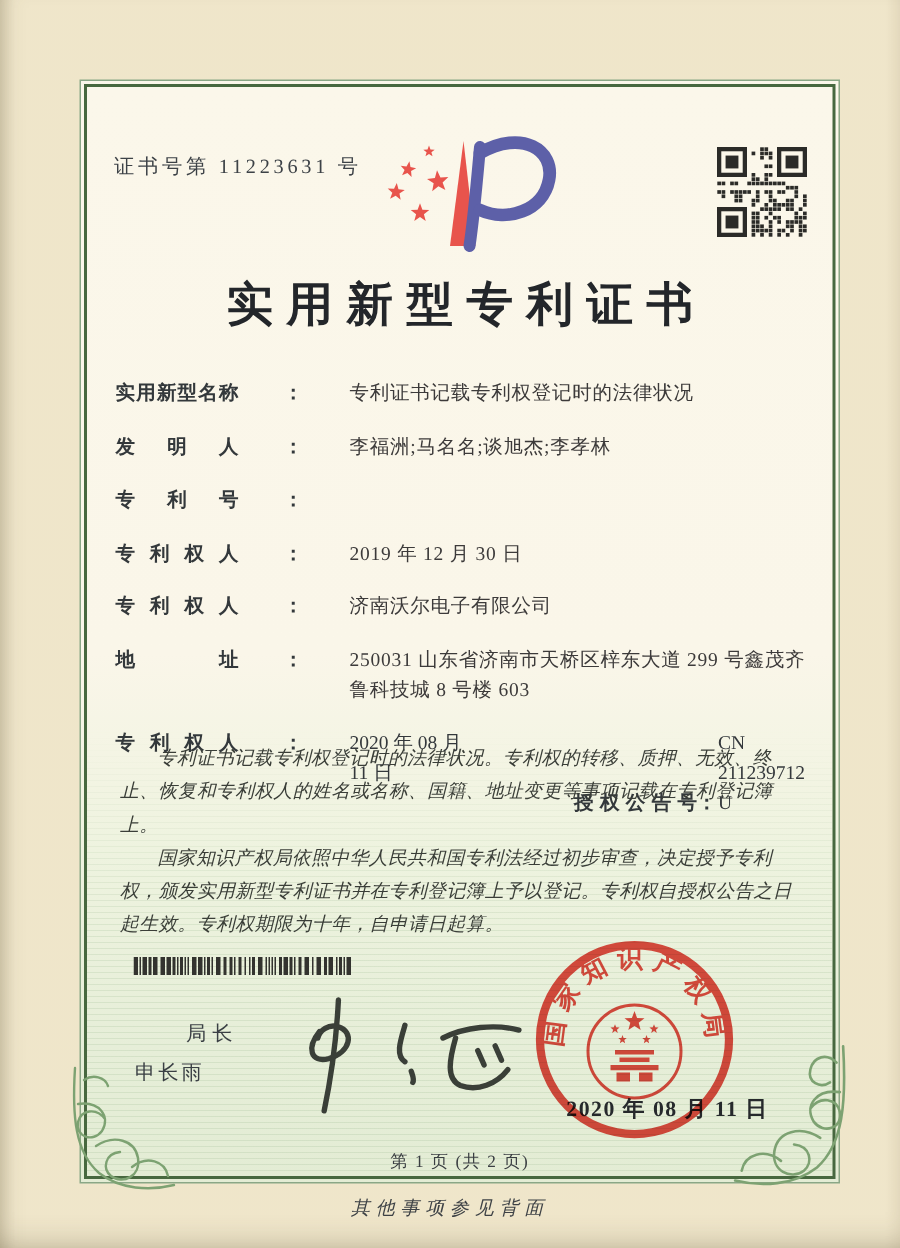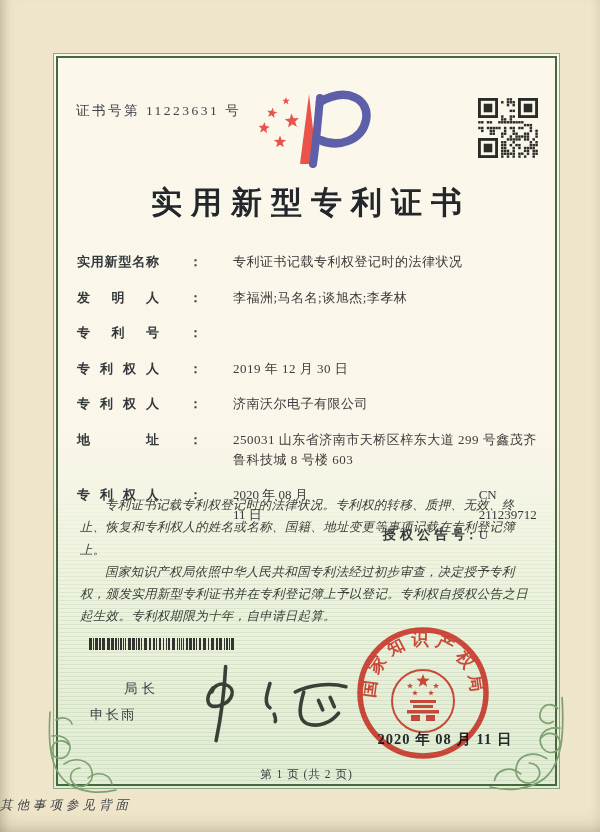--- a/index.html
+++ b/index.html
@@ -45,21 +45,21 @@
   .issuer-title{position:absolute;left:36px;top:626px;font-size:13.5px;color:#3a3f44;letter-spacing:4px;margin-left:34px;}
   .issuer-name{position:absolute;left:36px;top:652px;font-size:13.5px;color:#3a3f44;letter-spacing:2px;}
   .signature{position:absolute;left:122px;top:600px;}
 
   .seal-date{position:absolute;left:302px;top:676px;width:178px;text-align:center;
              font-size:14.5px;font-weight:700;color:#26292c;letter-spacing:1px;z-index:1;}
   .seal{position:absolute;left:293px;top:563px;z-index:2;mix-blend-mode:multiply;opacity:.92;}
 
   .page-footer{position:absolute;left:0;top:713px;width:100%;text-align:center;
                font-size:11.5px;color:#3a3e42;letter-spacing:1px;}
-  .back-note{position:absolute;left:0;top:797px;width:100%;text-align:left;
+  .back-note{position:absolute;left:0;top:797px;width:100%;text-align:center;
              font-size:12.5px;color:#3e4246;letter-spacing:4px;font-style:italic;}
 
   .corner{position:absolute;pointer-events:none;}
   .corner.bl{left:-14px;bottom:-10px;}
   .corner.br{right:-14px;bottom:-10px;transform:scaleX(-1);}
 </style>
 </head>
 <body>
 
 <div id="page">

